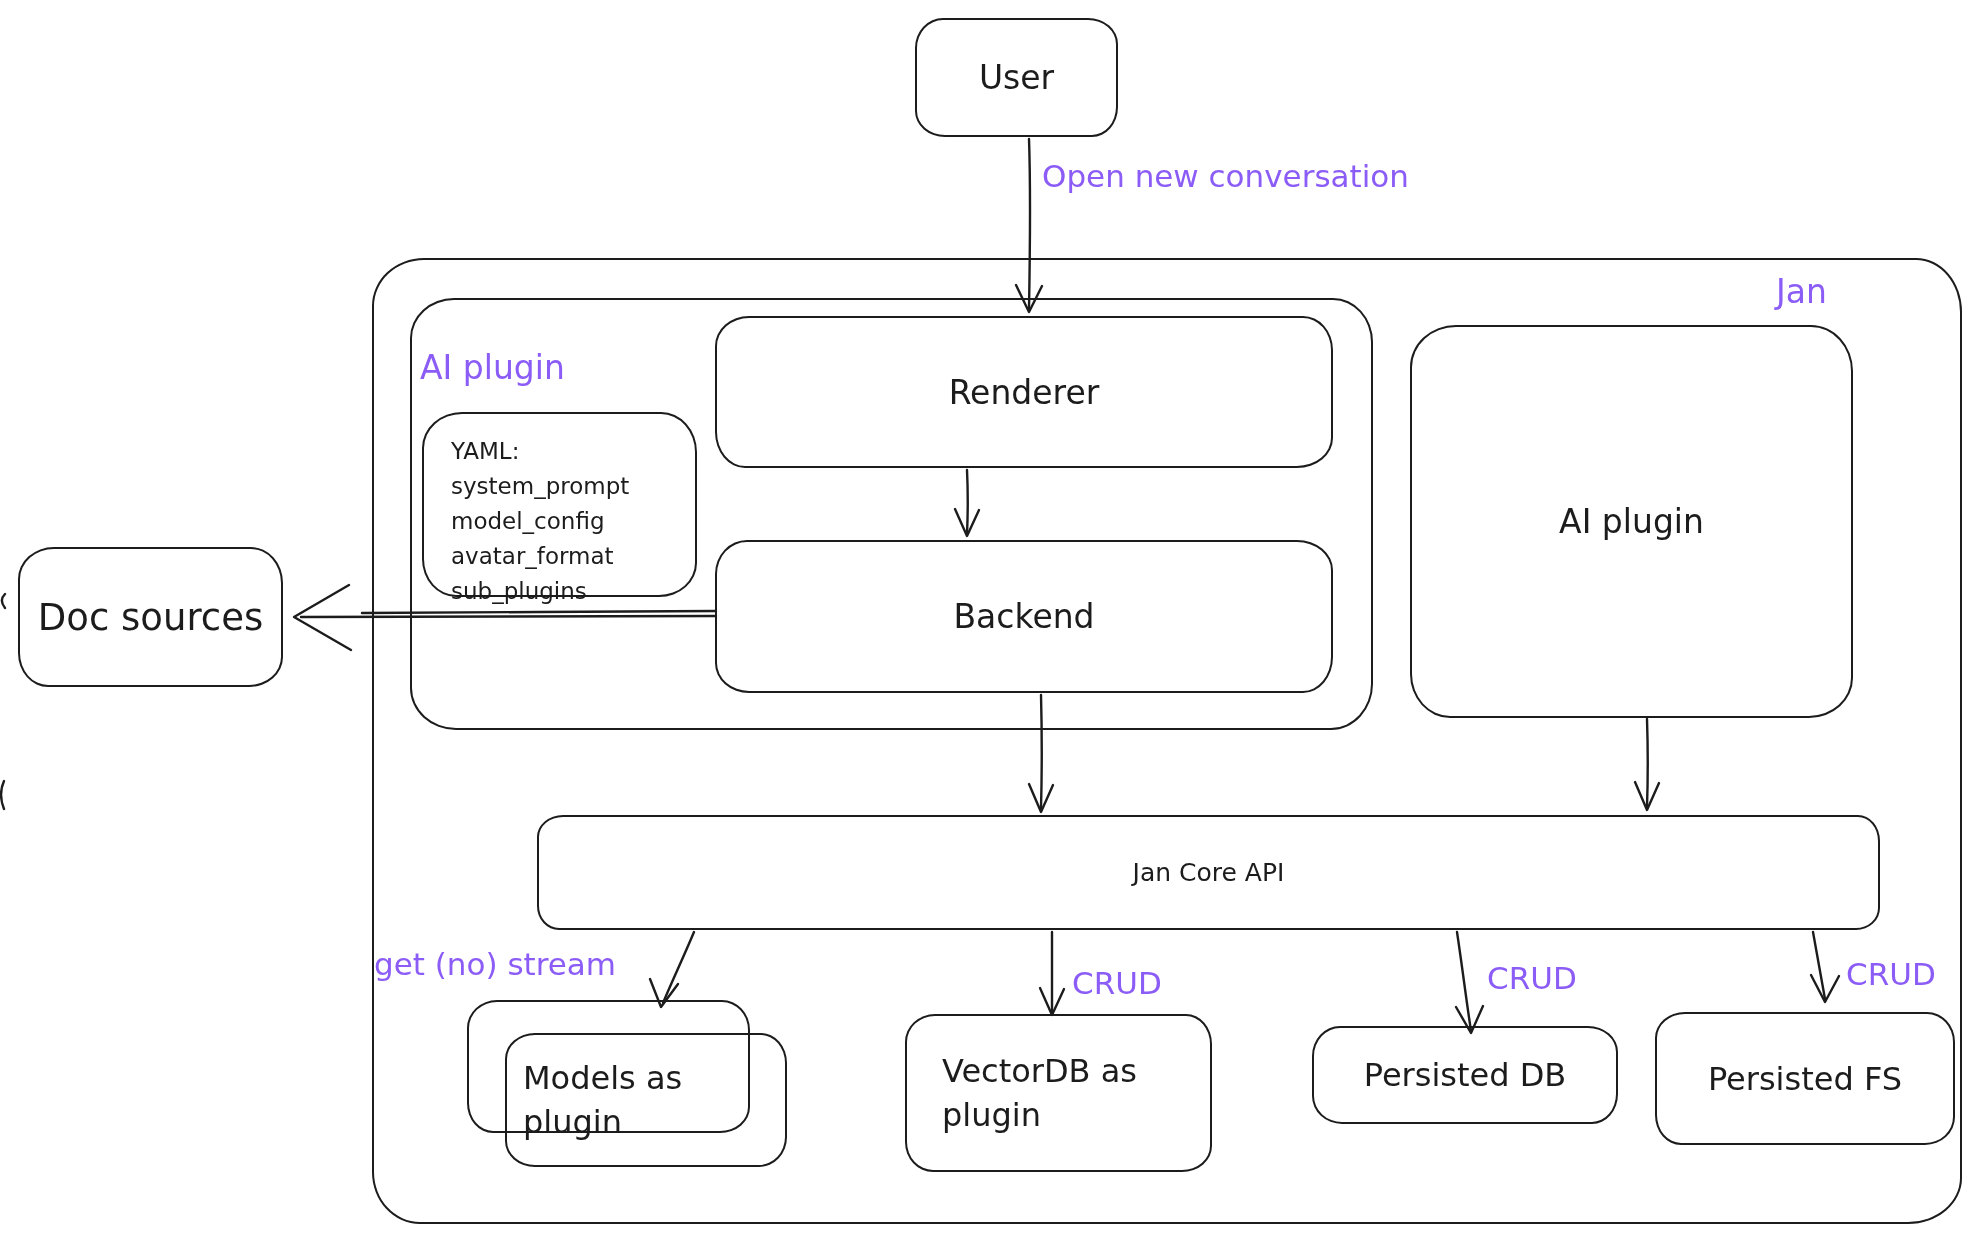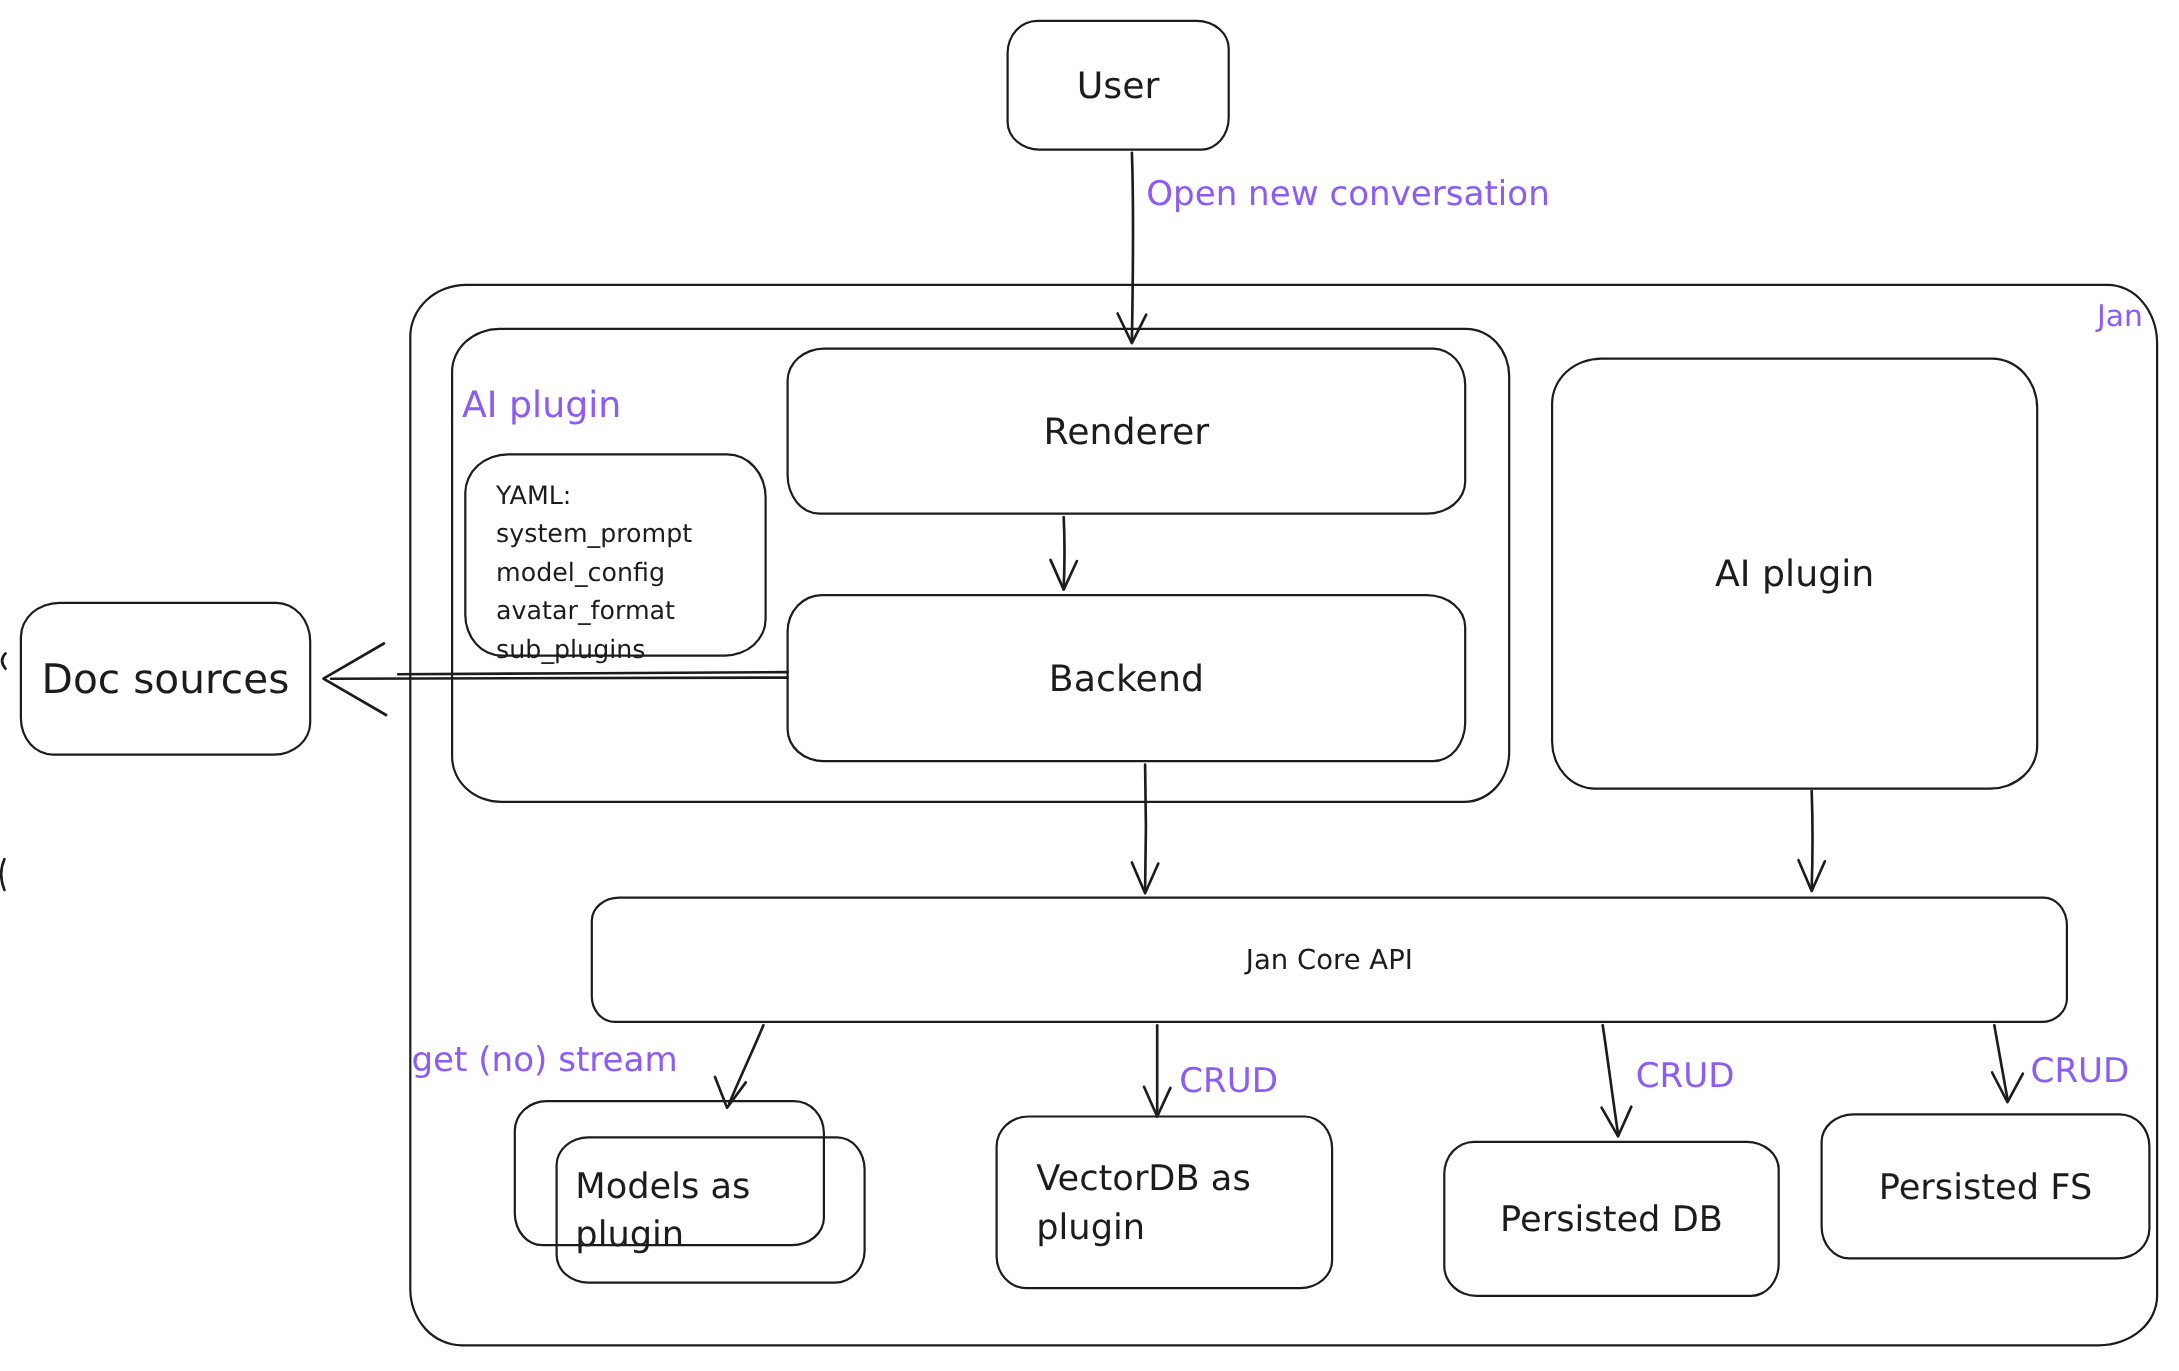--- a/index.html
+++ b/index.html
@@ -46,39 +46,39 @@
   .label {
     position: absolute;
     color: #8b5cf6;
     white-space: nowrap;
     z-index: 4;
   }
 
   
   .user        { left: 915px;  top: 18px;   width: 203px;  height: 119px; font-size: 33px; border-radius: 28px 30px 26px 30px / 30px 26px 30px 26px; }
   .jan-box     { left: 372px;  top: 258px;  width: 1590px; height: 966px; border-radius: 52px 46px 54px 48px / 48px 54px 46px 52px; z-index: 1; }
-  .jan-label   { left: 1868px; top: 272px;  width: 80px;   font-size: 27px; text-align: right; }
+  .jan-label   { left: 1776px; top: 272px;  width: 80px;   font-size: 33px; }
   .ai-group    { left: 410px;  top: 298px;  width: 963px;  height: 432px; border-radius: 44px 40px 42px 46px / 40px 44px 46px 42px; z-index: 1; }
   .ai-group-label { left: 420px; top: 348px; font-size: 33px; }
   .renderer    { left: 715px;  top: 316px;  width: 618px;  height: 152px; font-size: 33px; border-radius: 34px 30px 36px 30px / 30px 34px 30px 36px; }
   .yaml-note   { left: 422px;  top: 412px;  width: 275px;  height: 185px;
                  font-size: 23px; line-height: 35px; text-align: left;
                  align-items: flex-start; justify-content: flex-start;
                  padding: 20px 10px 10px 27px;
                  border-radius: 40px 36px 38px 34px / 36px 40px 34px 38px; }
   .backend     { left: 715px;  top: 540px;  width: 618px;  height: 153px; font-size: 33px; border-radius: 32px 36px 30px 34px / 34px 30px 36px 30px; }
   .ai-right    { left: 1410px; top: 325px;  width: 443px;  height: 393px; font-size: 33px; border-radius: 46px 42px 44px 40px / 42px 46px 40px 44px; }
   .doc-sources { left: 18px;   top: 547px;  width: 265px;  height: 140px; font-size: 37px; border-radius: 36px 32px 34px 30px / 32px 36px 30px 34px; }
   .api         { left: 537px;  top: 815px;  width: 1343px; height: 115px; font-size: 25px; border-radius: 26px 22px 24px 22px / 22px 26px 22px 24px; }
   .models-back { left: 467px;  top: 1000px; width: 283px;  height: 133px; border-radius: 30px 28px 30px 26px / 28px 30px 26px 30px; }
   .models-front{ left: 505px;  top: 1033px; width: 282px;  height: 134px; font-size: 32px; line-height: 44px;
                  padding: 0 16px; border-radius: 30px 26px 28px 30px / 26px 30px 30px 26px; }
   .vectordb    { left: 905px;  top: 1014px; width: 307px;  height: 158px; font-size: 32px; line-height: 44px;
                  padding: 0 35px; border-radius: 30px 26px 30px 28px / 28px 30px 26px 30px; }
-  .persisted-db{ left: 1312px; top: 1026px; width: 306px;  height: 142px; font-size: 32px; border-radius: 28px 30px 26px 30px / 30px 26px 30px 28px; margin-top: 11px; }
+  .persisted-db{ left: 1312px; top: 1026px; width: 306px;  height: 98px; font-size: 32px; border-radius: 28px 30px 26px 30px / 30px 26px 30px 28px; }
   .persisted-fs{ left: 1655px; top: 1012px; width: 300px;  height: 133px; font-size: 32px; border-radius: 30px 28px 30px 26px / 26px 30px 28px 30px; }
 
   
   .open-conv   { left: 1042px; top: 150px; font-size: 31px; line-height: 53px; }
   .open-conv span { display: block; }
   .get-stream  { left: 374px;  top: 946px; font-size: 31px; }
   .crud        { font-size: 31px; }
   .crud-vectordb { left: 1072px; top: 965px; }
   .crud-db       { left: 1487px; top: 960px; }
   .crud-fs       { left: 1846px; top: 956px; }

